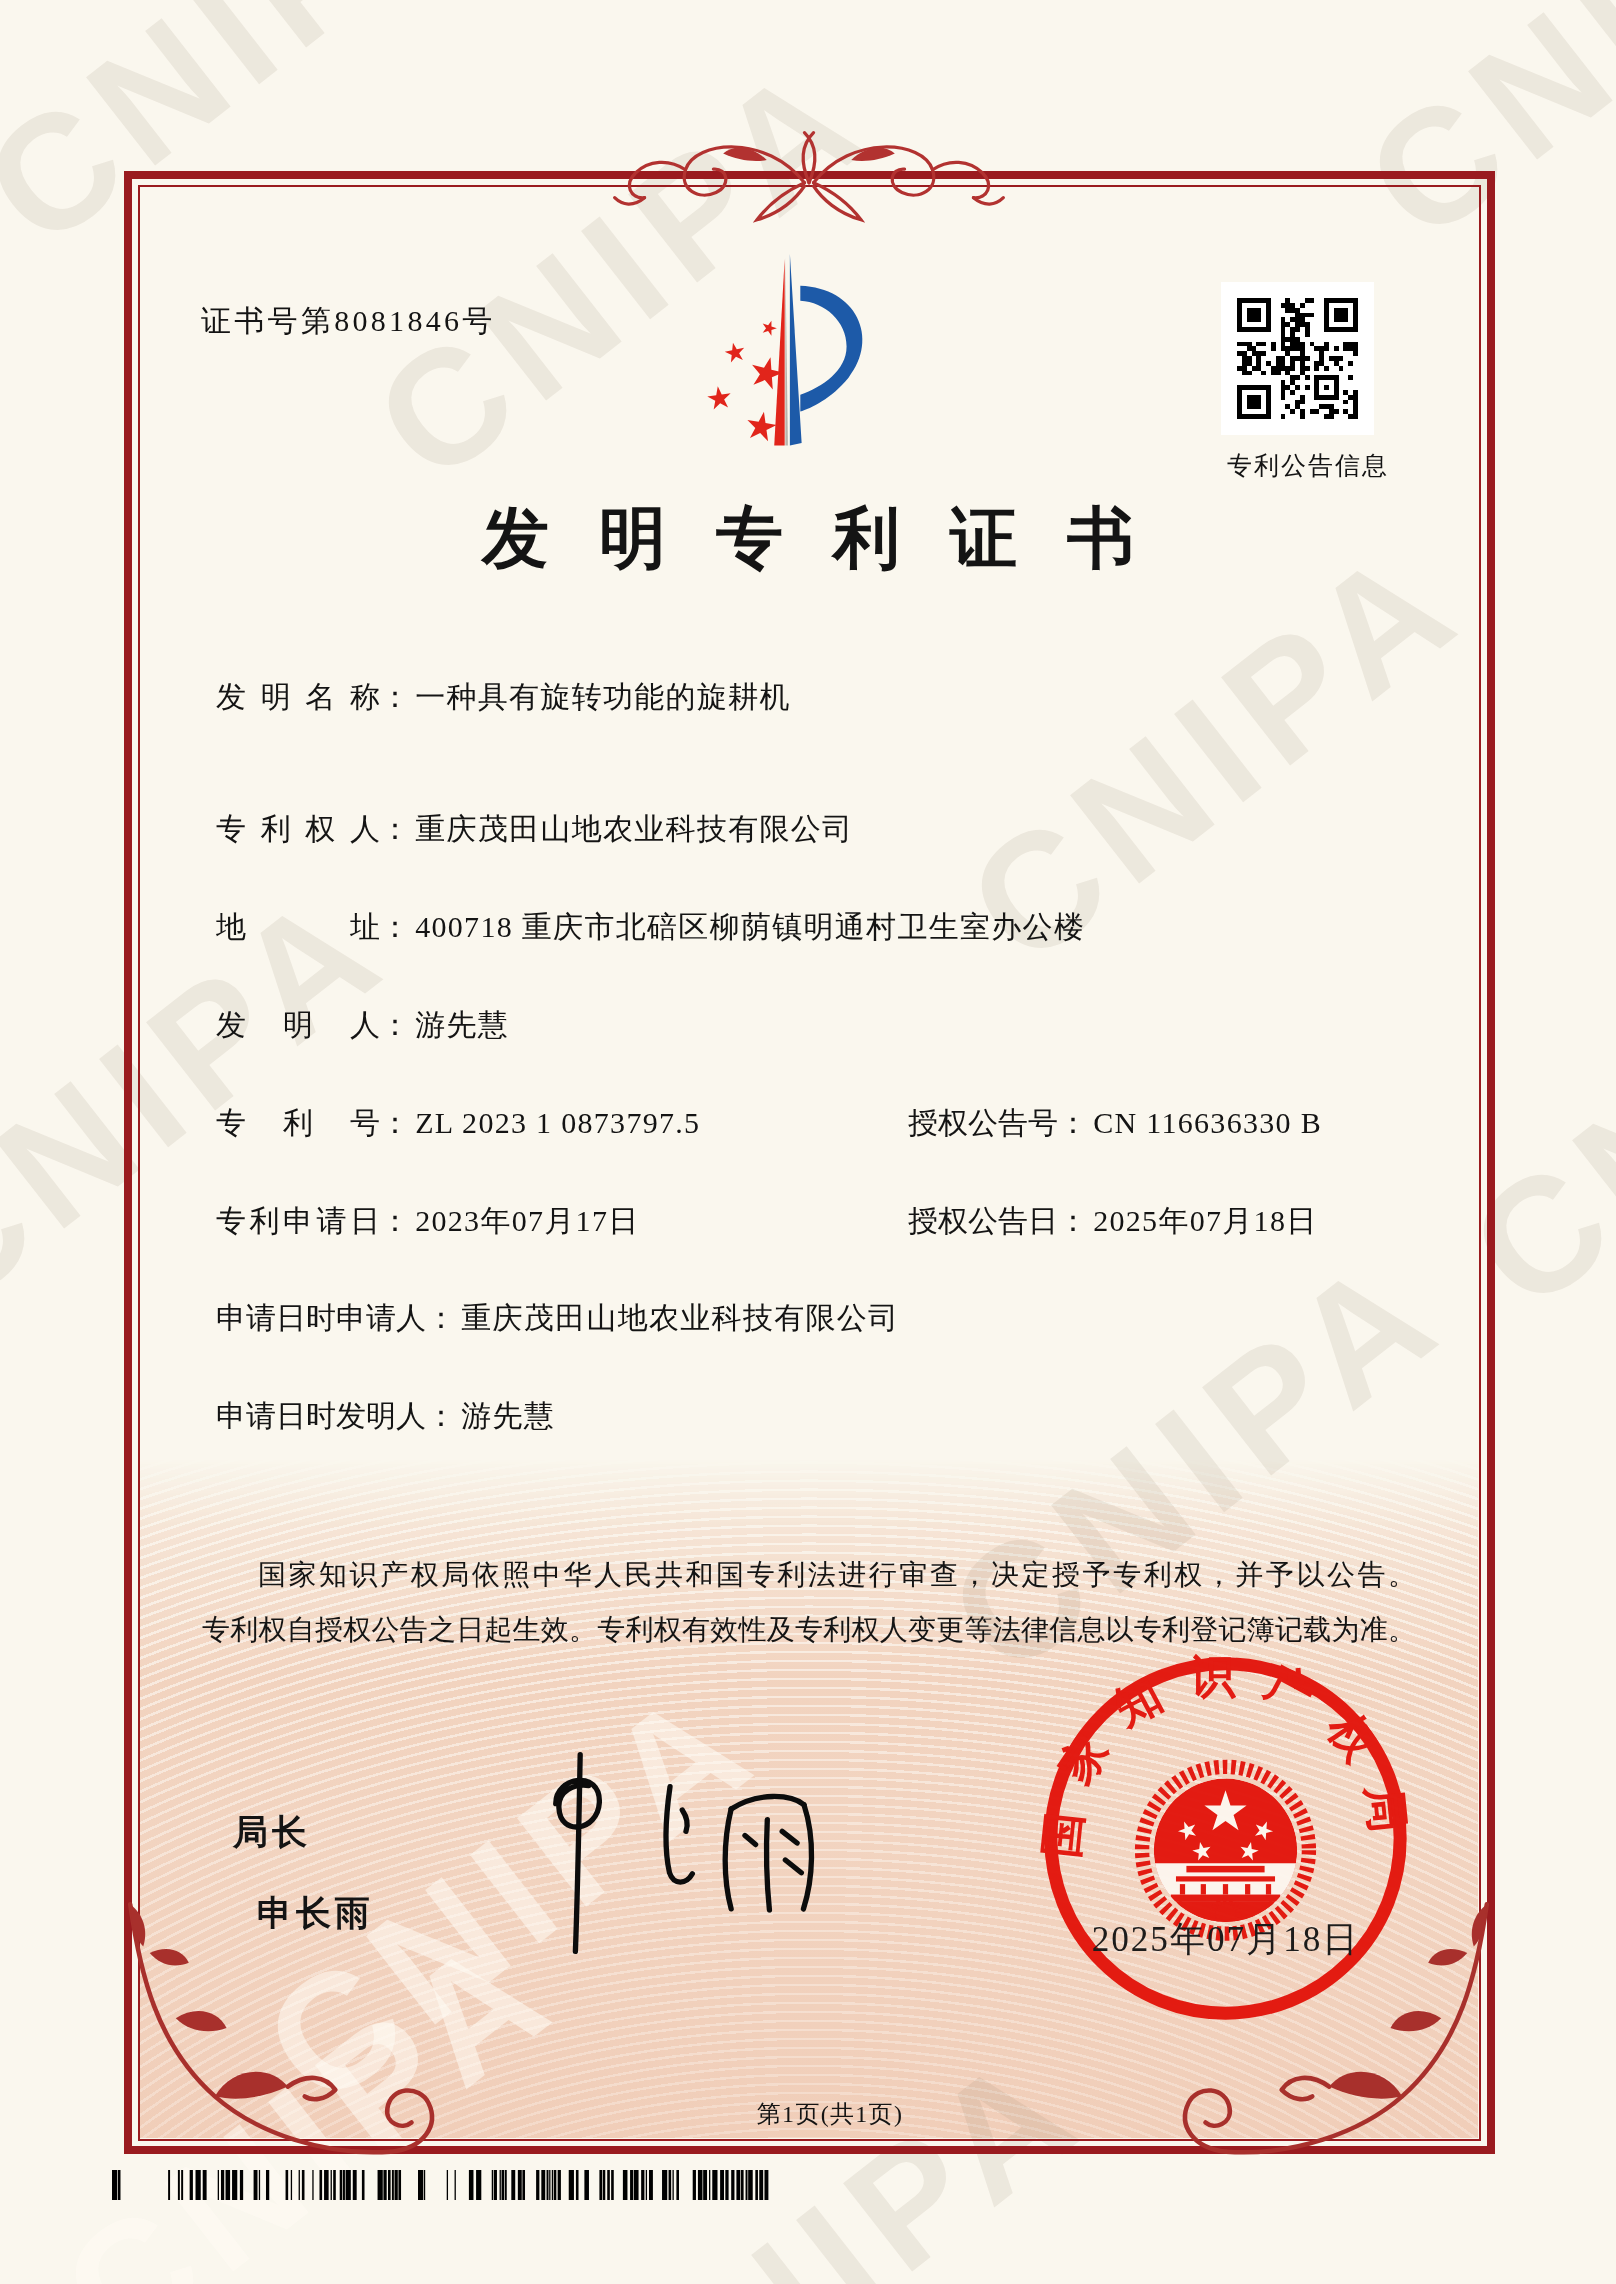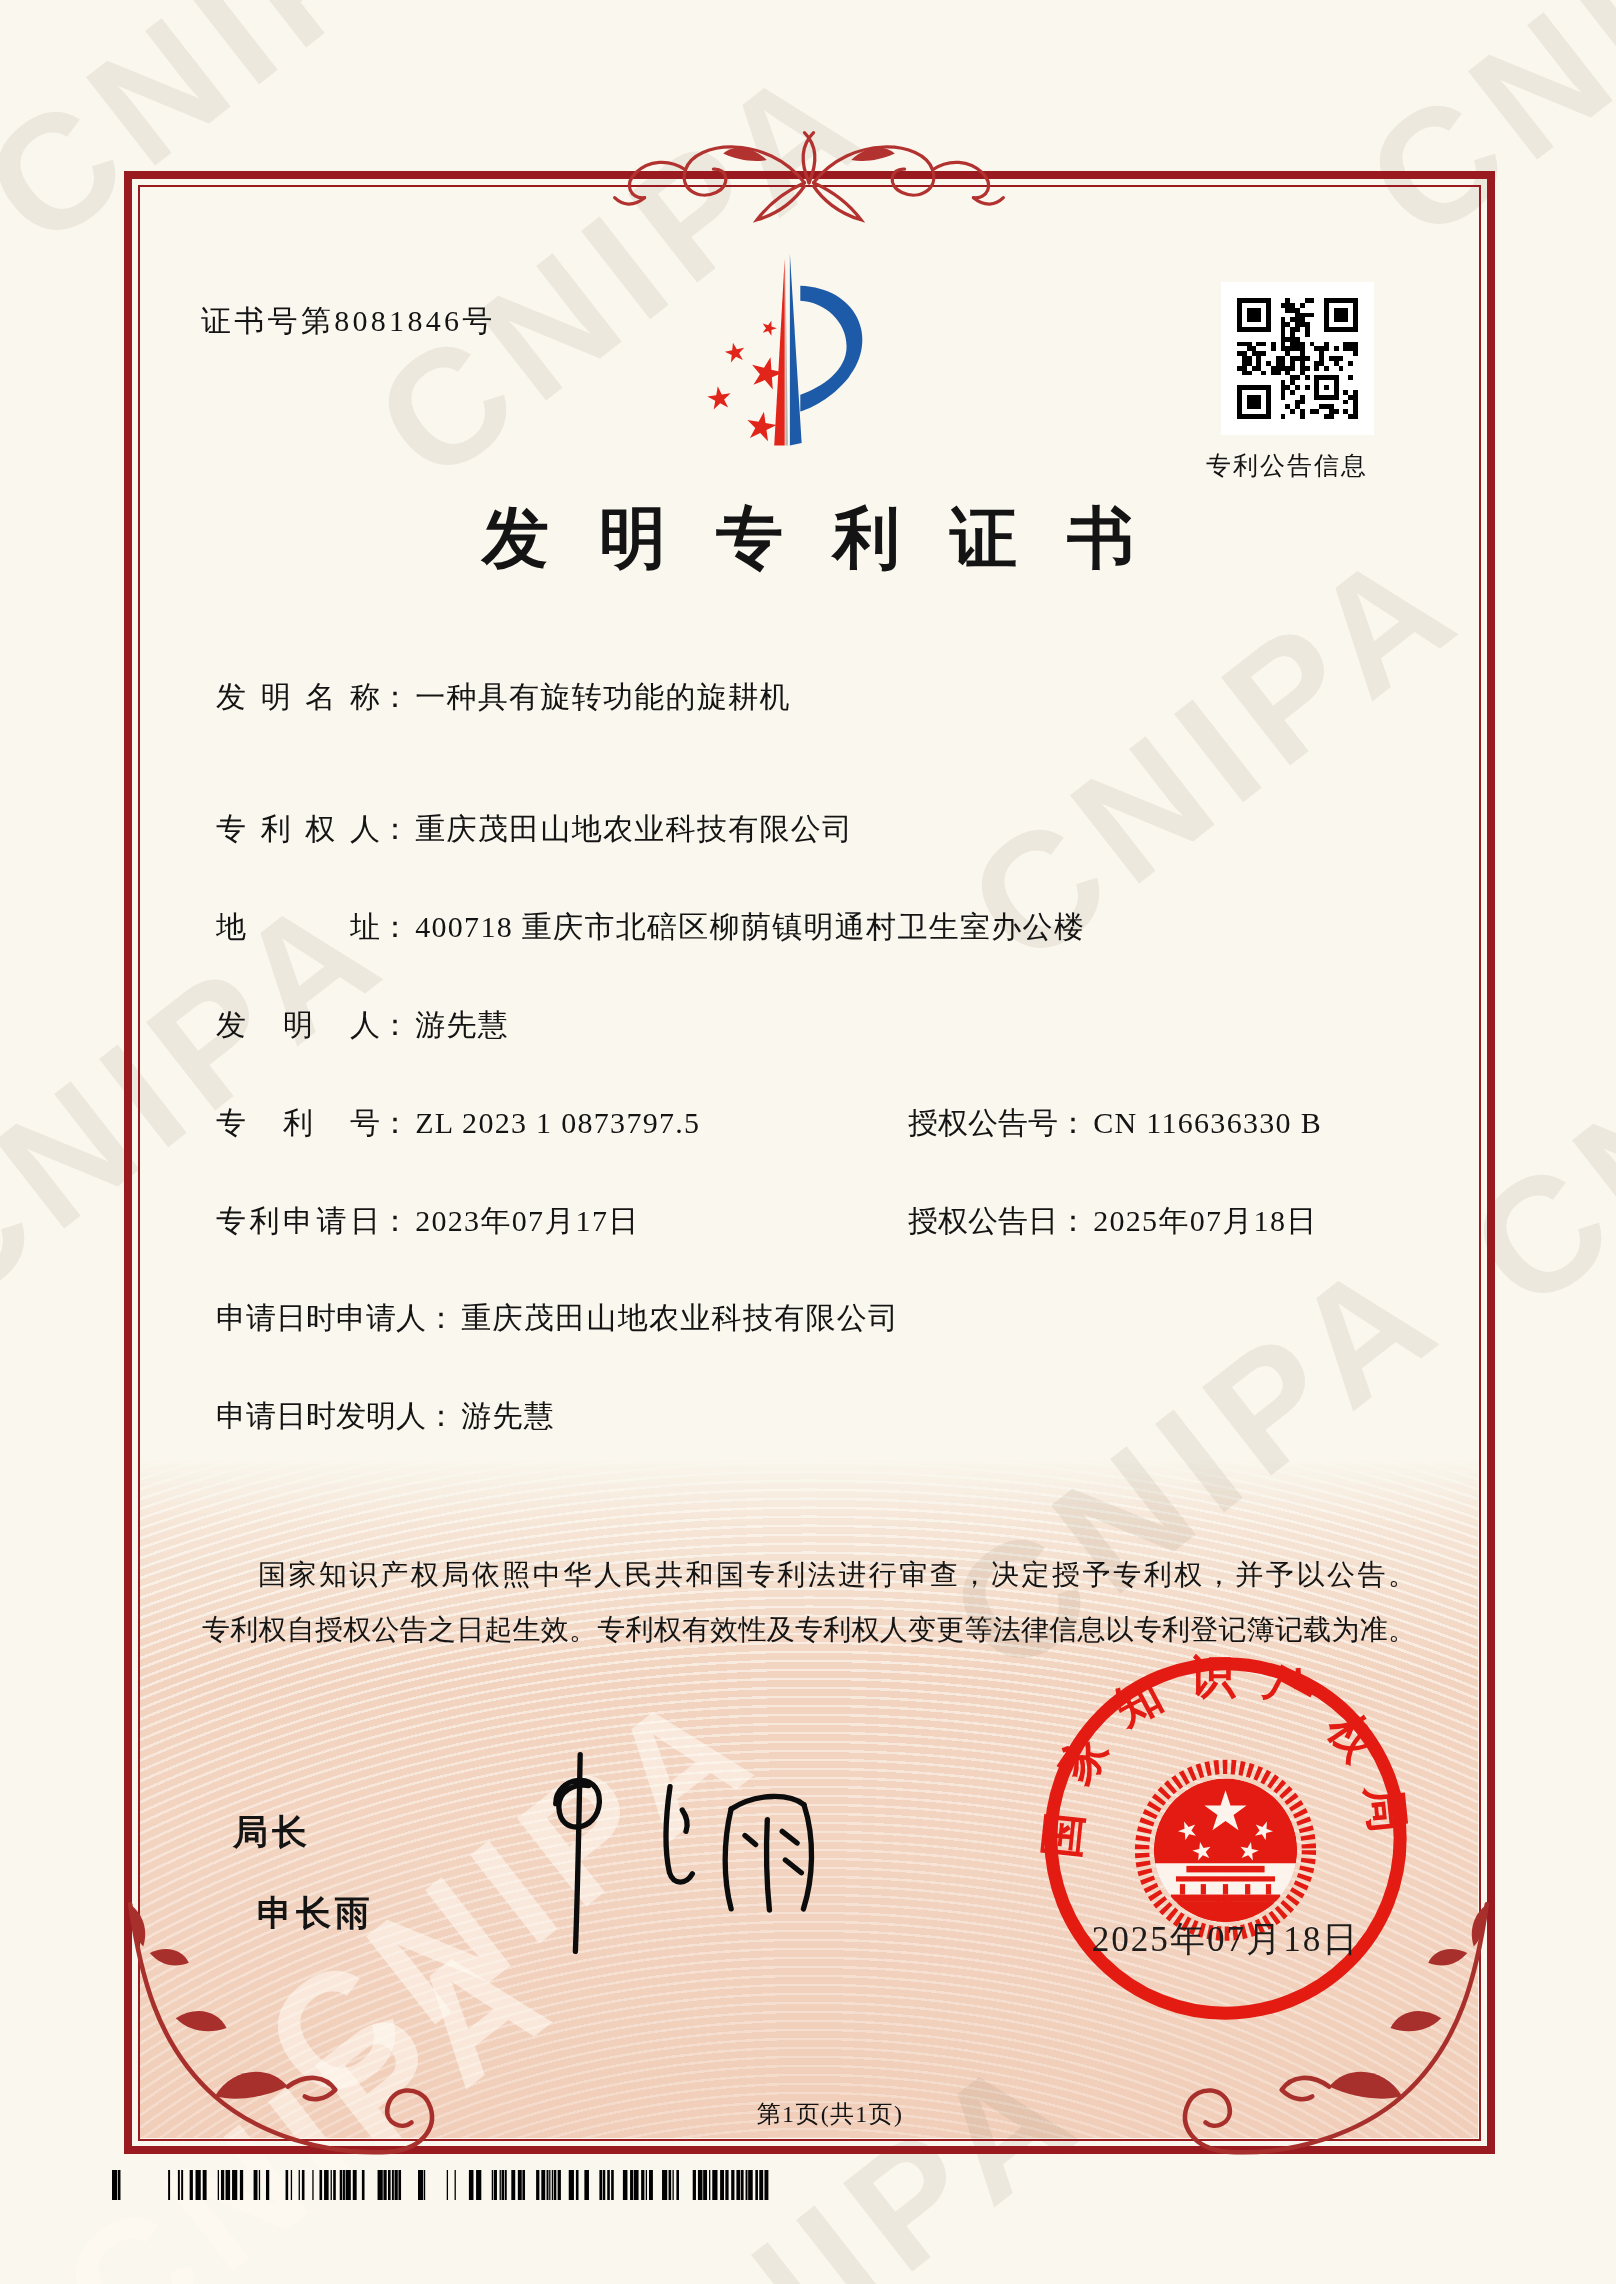--- a/index.html
+++ b/index.html
@@ -37,21 +37,21 @@
     border:2.6px solid #9a1b1f; box-sizing:border-box; z-index:5; pointer-events:none;
   }
   .ornament{ position:absolute; z-index:6; pointer-events:none; }
   
   .cert-no{ position:absolute; left:201px; top:301px; font-size:30px; letter-spacing:3.3px; z-index:10;}
   .logo{ position:absolute; left:701px; top:250px; z-index:10;}
   .qr-box{
     position:absolute; left:1221px; top:282px; width:153px; height:153px;
     background:#fff; z-index:10; display:flex; align-items:center; justify-content:center;
   }
-  .qr-caption{ position:absolute; left:1206px; top:449px; width:183px; text-align:left;
+  .qr-caption{ position:absolute; left:1206px; top:449px; width:183px; text-align:right;
     font-size:25px; letter-spacing:2px; z-index:10;}
   .title{
     position:absolute; left:0; top:493px; width:100%; text-align:center; z-index:10;
     font-size:67px; font-weight:700; letter-spacing:50px; text-indent:50px;
   }
   
   .field-row{ position:absolute; left:216px; z-index:10; font-size:30px; line-height:1.25; white-space:nowrap;}
   .field-row.rightcol{ left:908px; }
   .flabel{
     display:inline-block; width:164px; vertical-align:top;

